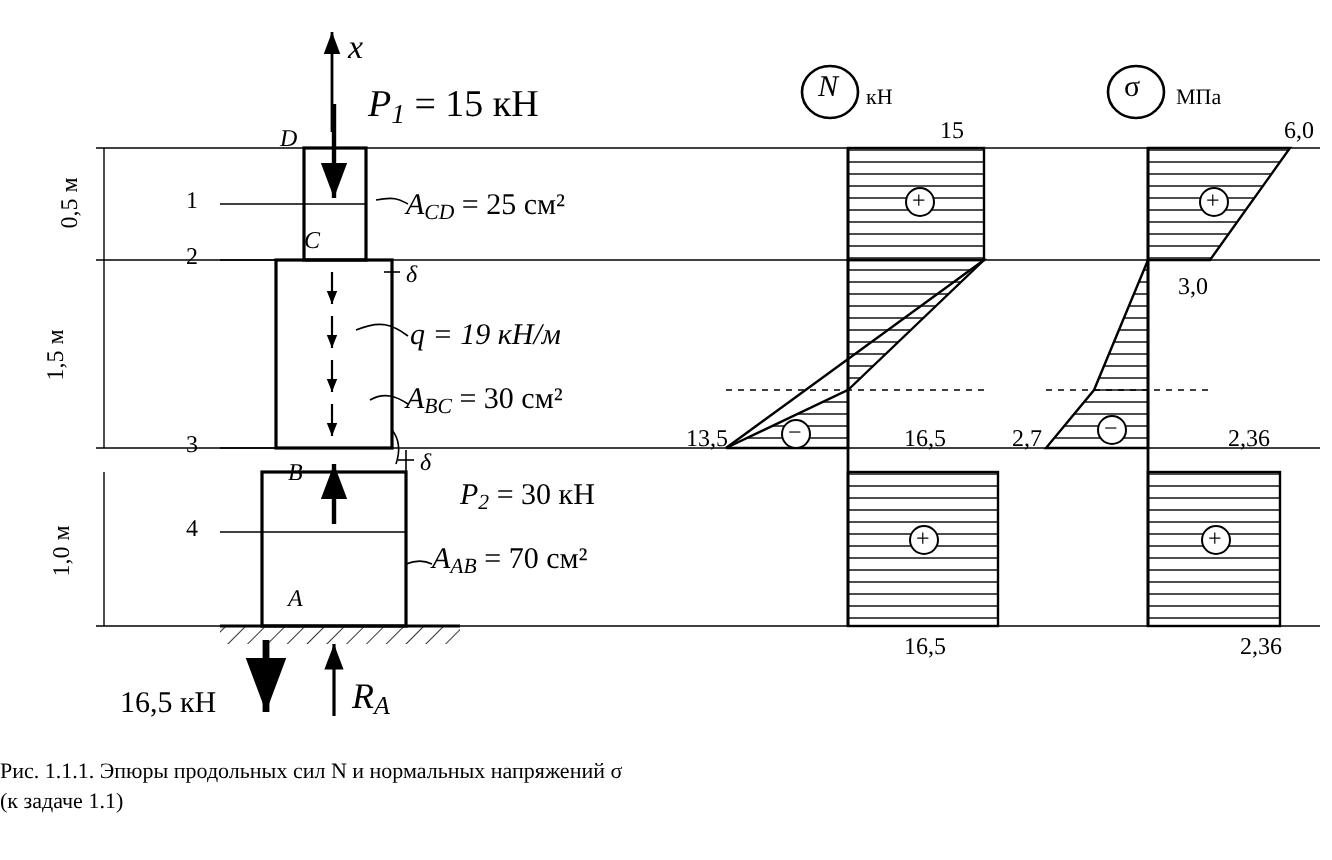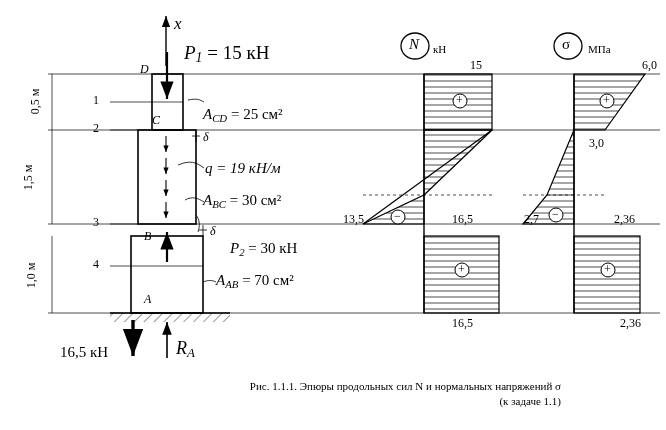--- a/index.html
+++ b/index.html
@@ -8,21 +8,21 @@
     background:#ffffff;
     font-family:"Liberation Serif", serif;
     color:#000;
     position:relative;
     overflow:hidden;
   }
   #stage{position:absolute;left:0;top:0;width:666px;height:430px;}
   .lbl{position:absolute;white-space:nowrap;font-family:"Liberation Serif",serif;}
   .it{font-style:italic;}
   .sub{font-size:.72em;vertical-align:-0.25em;font-style:italic;}
-  .cap{position:absolute;text-align:right;width:561px;font-size:11px;}
+  .cap{position:absolute;text-align:left;width:561px;font-size:11px;}
   svg{position:absolute;left:0;top:0;}
 </style>
 </head>
 <body>
 
 <div id="stage">
 
 <svg width="666" height="430">
   <defs>
     <marker id="arrHead" markerWidth="9" markerHeight="9" refX="8" refY="3" orient="auto">
@@ -146,21 +146,21 @@
 <div class="lbl" style="left:1px;top:268px;width:60px;text-align:center;font-size:12px;transform:rotate(-90deg);transform-origin:center;">1,0 м</div>
 
 <div class="lbl it" style="left:203px;top:130px;font-size:12px;">δ</div>
 <div class="lbl it" style="left:210px;top:224px;font-size:12px;">δ</div>
 
 <div class="lbl" style="left:184px;top:42px;font-size:19px;">
   <span class="it">P</span><span class="sub">1</span>
   <span>= 15 кН</span>
 </div>
 
-<div class="lbl" style="left:203px;top:106px;font-size:15px;text-align:center;">
+<div class="lbl" style="left:203px;top:95px;font-size:15px;text-align:center;">
   <span class="it">A</span><span class="sub">CD</span>
   <span>= 25 см²</span>
 </div>
 
 <div class="lbl it" style="left:205px;top:160px;font-size:15px;">q = 19 кН/м</div>
 
 <div class="lbl" style="left:203px;top:192px;font-size:15px;">
   <span class="it">A</span><span class="sub">BC</span>
   <span>= 30 см²</span>
 </div>
@@ -187,21 +187,21 @@
 <div class="lbl" style="left:452px;top:212px;font-size:12px;">16,5</div>
 <div class="lbl" style="left:452px;top:316px;font-size:12px;">16,5</div>
 <div class="lbl" style="left:456px;top:93px;font-size:12px;">+</div>
 <div class="lbl" style="left:394px;top:209px;font-size:12px;">−</div>
 <div class="lbl" style="left:458px;top:262px;font-size:12px;">+</div>
 
 <div class="lbl" style="left:562px;top:36px;font-size:15px;">σ</div>
 <div class="lbl" style="left:588px;top:43px;font-size:11px;">МПа</div>
 <div class="lbl" style="left:622px;top:58px;font-size:12px;margin-left:20px;">6,0</div>
 <div class="lbl" style="left:589px;top:136px;font-size:12px;">3,0</div>
-<div class="lbl" style="left:524px;top:212px;font-size:12px;">2,7</div>
+<div class="lbl" style="left:506px;top:212px;font-size:12px;">2,7</div>
 <div class="lbl" style="left:614px;top:212px;font-size:12px;">2,36</div>
 <div class="lbl" style="left:620px;top:316px;font-size:12px;">2,36</div>
 <div class="lbl" style="left:603px;top:93px;font-size:12px;">+</div>
 <div class="lbl" style="left:552px;top:207px;font-size:12px;">−</div>
 <div class="lbl" style="left:604px;top:262px;font-size:12px;">+</div>
 
 <div class="cap" style="top:380px;">Рис. 1.1.1. Эпюры продольных сил N и нормальных напряжений σ</div>
 <div class="cap" style="top:395px;">(к задаче 1.1)</div>
 
 </div>

